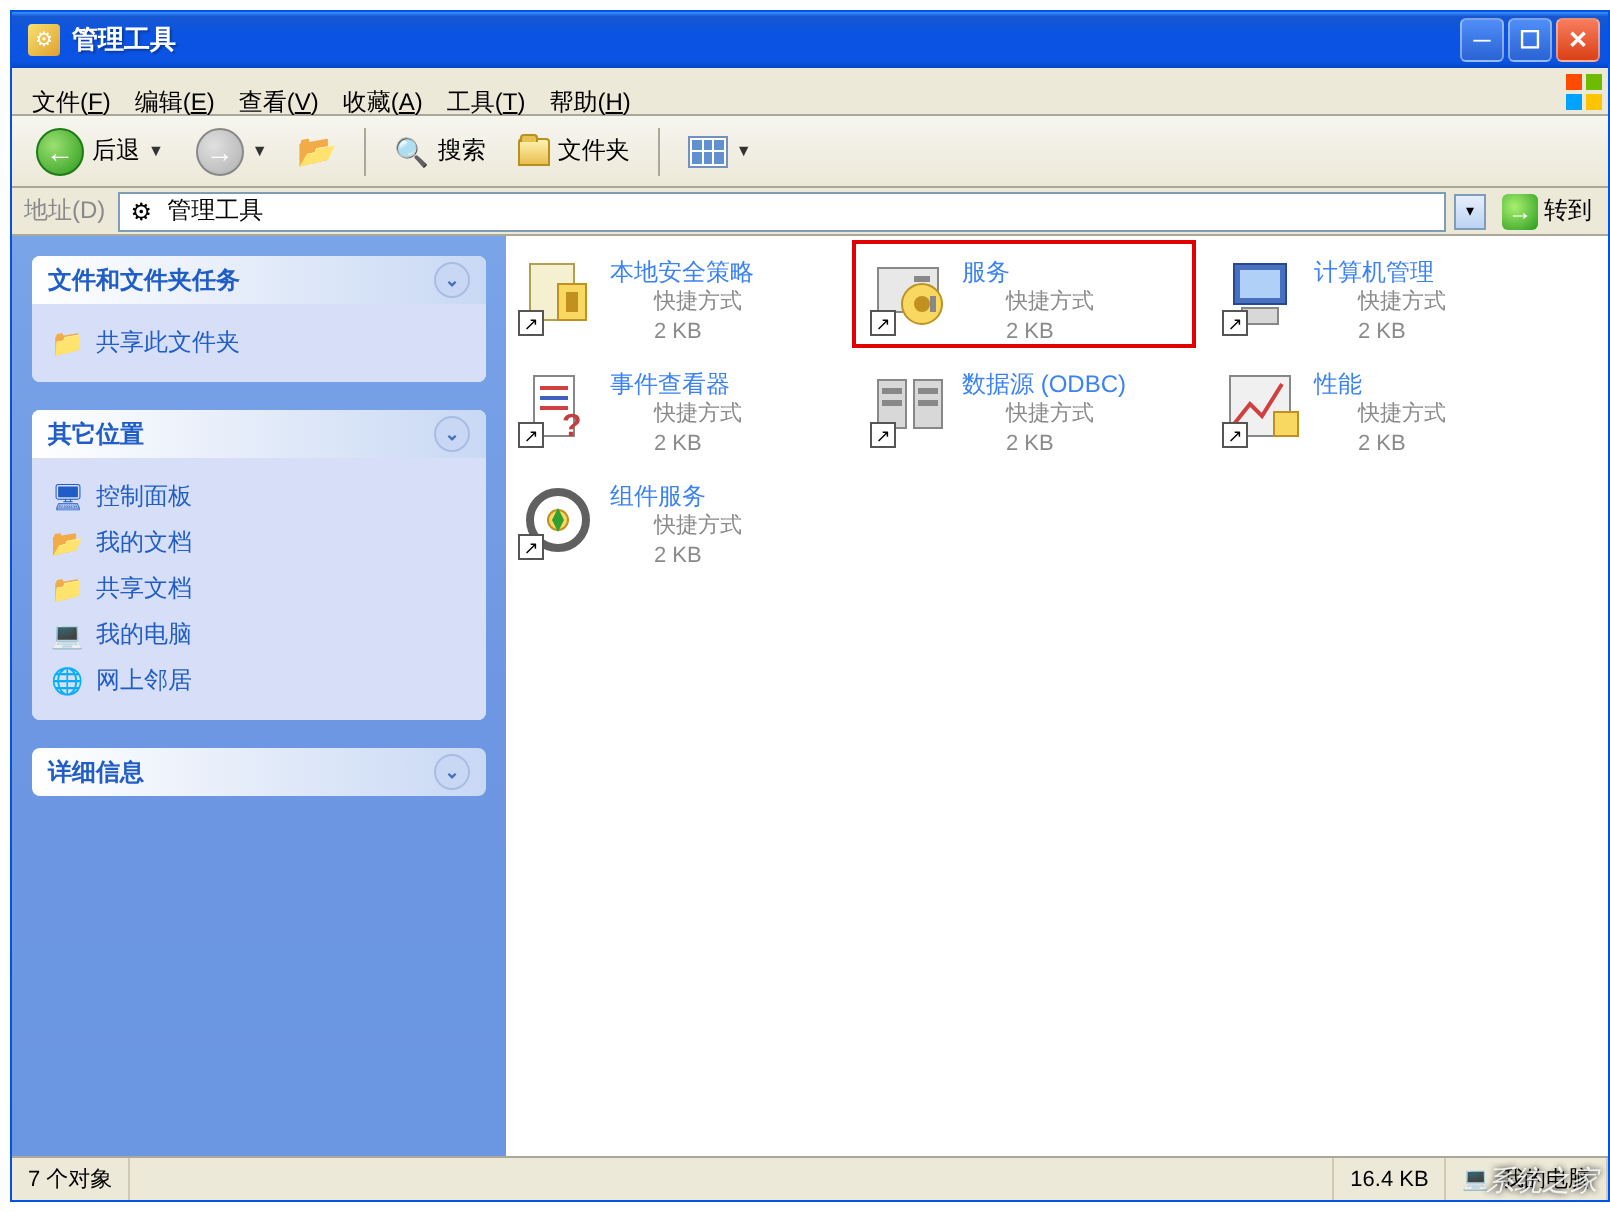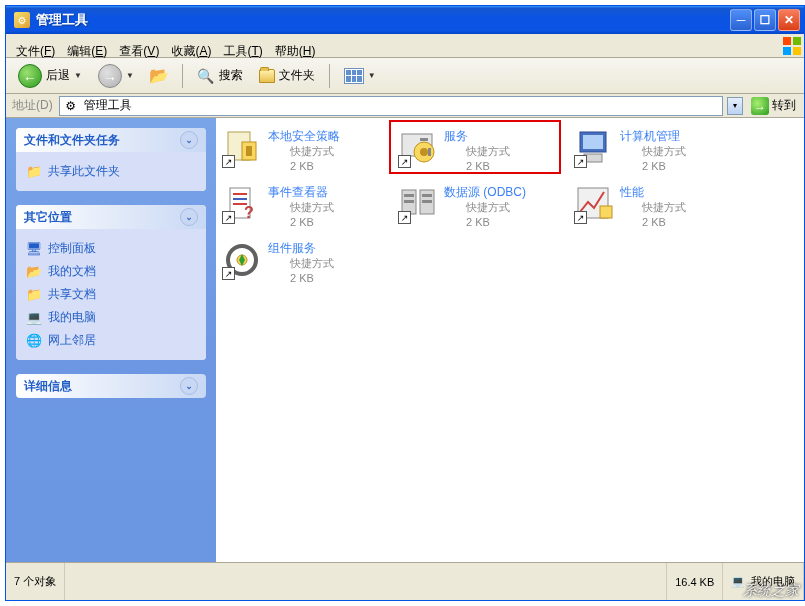--- a/index.html
+++ b/index.html
@@ -39,41 +39,41 @@
 
 .addrbar { height: 24px; background: #ece9d8; border-bottom: 1px solid #aca899; display: flex; align-items: center; padding: 0 4px; gap: 4px; }
 .addr-label { color: #8a8a8a; padding: 0 2px; }
 .addr-input { flex: 1; height: 20px; background: #fff; border: 1px solid #7f9db9; display: flex; align-items: center; padding: 0 2px; gap:4px;}
 .addr-dd { width: 16px; height: 18px; background: linear-gradient(#e6eefc,#bcd3f3); border: 1px solid #7f9db9; display: flex; align-items: center; justify-content: center; font-size: 8px; }
 .go-btn { display: flex; align-items: center; gap: 3px; padding: 0 4px; }
 .go-ic{width:18px;height:18px;border-radius:3px;background:radial-gradient(circle at 35% 35%,#a8f070,#2a9a1e);display:flex;align-items:center;justify-content:center;color:#fff;font-size:12px;}
 
 .body-area { flex: 1; display: flex; overflow: hidden; }
 
-.sidebar { width: 210px; background: linear-gradient(to bottom, #7aa4e8 0%, #6d97e2 50%, #6b96e2 100%); padding: 10px 10px; overflow: auto; }
+.sidebar { width: 247px; background: linear-gradient(to bottom, #7aa4e8 0%, #6d97e2 50%, #6b96e2 100%); padding: 10px 10px; overflow: auto; }
 .panel { background: linear-gradient(to bottom,#eef3fd,#d8e4f7); border-radius: 4px; margin-bottom: 14px; overflow: hidden; }
 .panel-hd { height: 24px; background: linear-gradient(to right,#fff,#c8d8f4); display: flex; align-items: center; justify-content: space-between; padding: 0 8px; color: #215dc6; font-weight: bold; cursor: pointer;}
 .panel-hd.dark { color: #215dc6; font-weight:bold;}
 .panel-chev { width: 18px; height: 18px; border-radius: 50%; background: #c8d8f4; border: 1px solid #a8bce4; display: flex; align-items: center; justify-content: center; font-size: 9px; color: #456fc0;}
 .panel-bd { padding: 8px 10px; background: #d6dff7; }
 .panel-link { display: flex; align-items: center; gap: 6px; color: #215dc6; padding: 3px 0; cursor: pointer; }
 .pl-ic{width:16px;height:16px;display:inline-flex;align-items:center;justify-content:center;font-size:13px;}
 
 .content { flex: 1; background: #fff; position: relative; overflow: auto; padding: 6px 4px; }
 .grid { display: flex; flex-wrap: wrap; align-content: flex-start; }
 .item { width: 176px; height: 56px; display: flex; align-items: flex-start; padding: 4px 2px; gap: 6px; }
 .item .big-ic { width: 40px; height: 40px; position: relative; flex-shrink: 0; display:flex;align-items:center;justify-content:center;}
 .item .txt { line-height: 1.35; }
 .item .name { color: #3b82f6; }
 .item .meta { color: #8a8a8a; font-size: 11px; margin-left: 22px; }
 .shortcut-arrow{position:absolute;left:0;bottom:0;width:13px;height:13px;background:#fff;border:1px solid #555;font-size:9px;display:flex;align-items:center;justify-content:center;}
 
 .red-box { border: 2px solid #e00000; position: absolute; }
 
-.statusbar { height: 38px; border-top: 1px solid #aca899; background: #ece9d8; display: flex; align-items: center; font-size: 11px; }
+.statusbar { height: 22px; border-top: 1px solid #aca899; background: #ece9d8; display: flex; align-items: center; font-size: 11px; }
 .st-cell { padding: 0 8px; border-right: 1px solid #cfc9b5; height: 100%; display: flex; align-items: center; }
 .st-flex { flex: 1; }
 .st-right { display: flex; align-items: center; gap: 6px; }
 
 .watermark{position:absolute;right:6px;bottom:6px;color:rgba(255,255,255,.85);font-style:italic;font-size:14px;text-shadow:0 0 3px #000;pointer-events:none;}
 svg{display:block;}
 </style>
 </head>
 <body>
 

